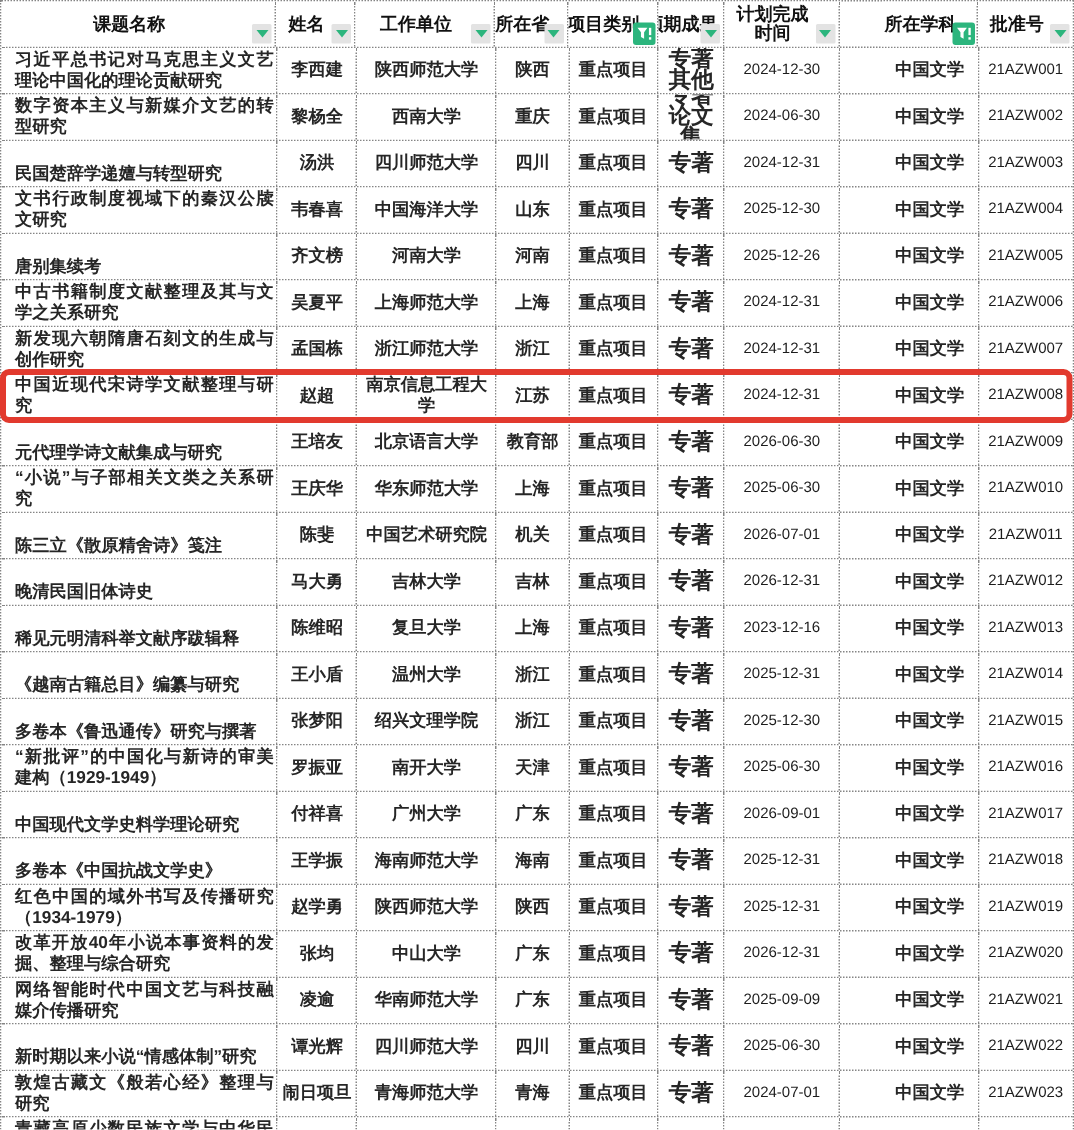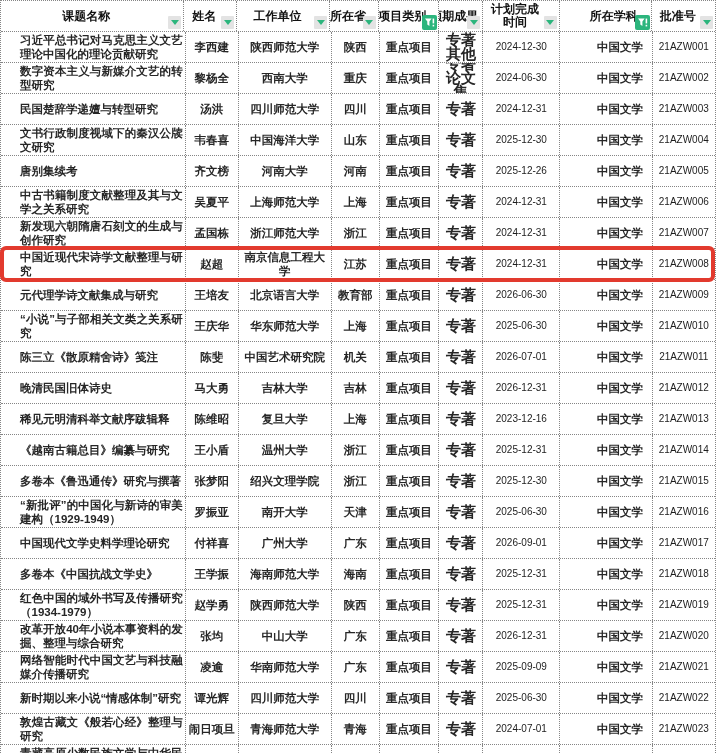--- a/index.html
+++ b/index.html
@@ -40,21 +40,21 @@
   .filter-btn.active{
     right:1px;bottom:1px;width:15px;height:15px;background:#2cb57d;border-radius:2px;
   }
   
   .cell{
     font-size:11.5px;line-height:14px;font-weight:600;color:#262626;
     padding:1px 2px;text-align:center;
   }
   .cell.c0{
     justify-content:flex-start;text-align:justify;text-justify:inter-character;
-    padding-left:19px;word-break:break-all;
+    padding-left:9px;word-break:break-all;align-items:flex-end;
   }
   .cell.c0 > span{display:inline-block;width:100%;}
   .cell.c5{padding-left:0;padding-right:0;font-size:15px;word-break:break-all;}
   .cell.c6,.cell.c8{font-weight:400;font-size:10px;color:#1c1c1c;letter-spacing:0;}
   
   .row.highlighted{position:relative;z-index:3;overflow:visible;}
   .row-ring{
     position:absolute;left:-1px;right:0px;top:-3px;bottom:-3px;
     border:4px solid #e23a2e;border-radius:6px;pointer-events:none;z-index:6;
   }

